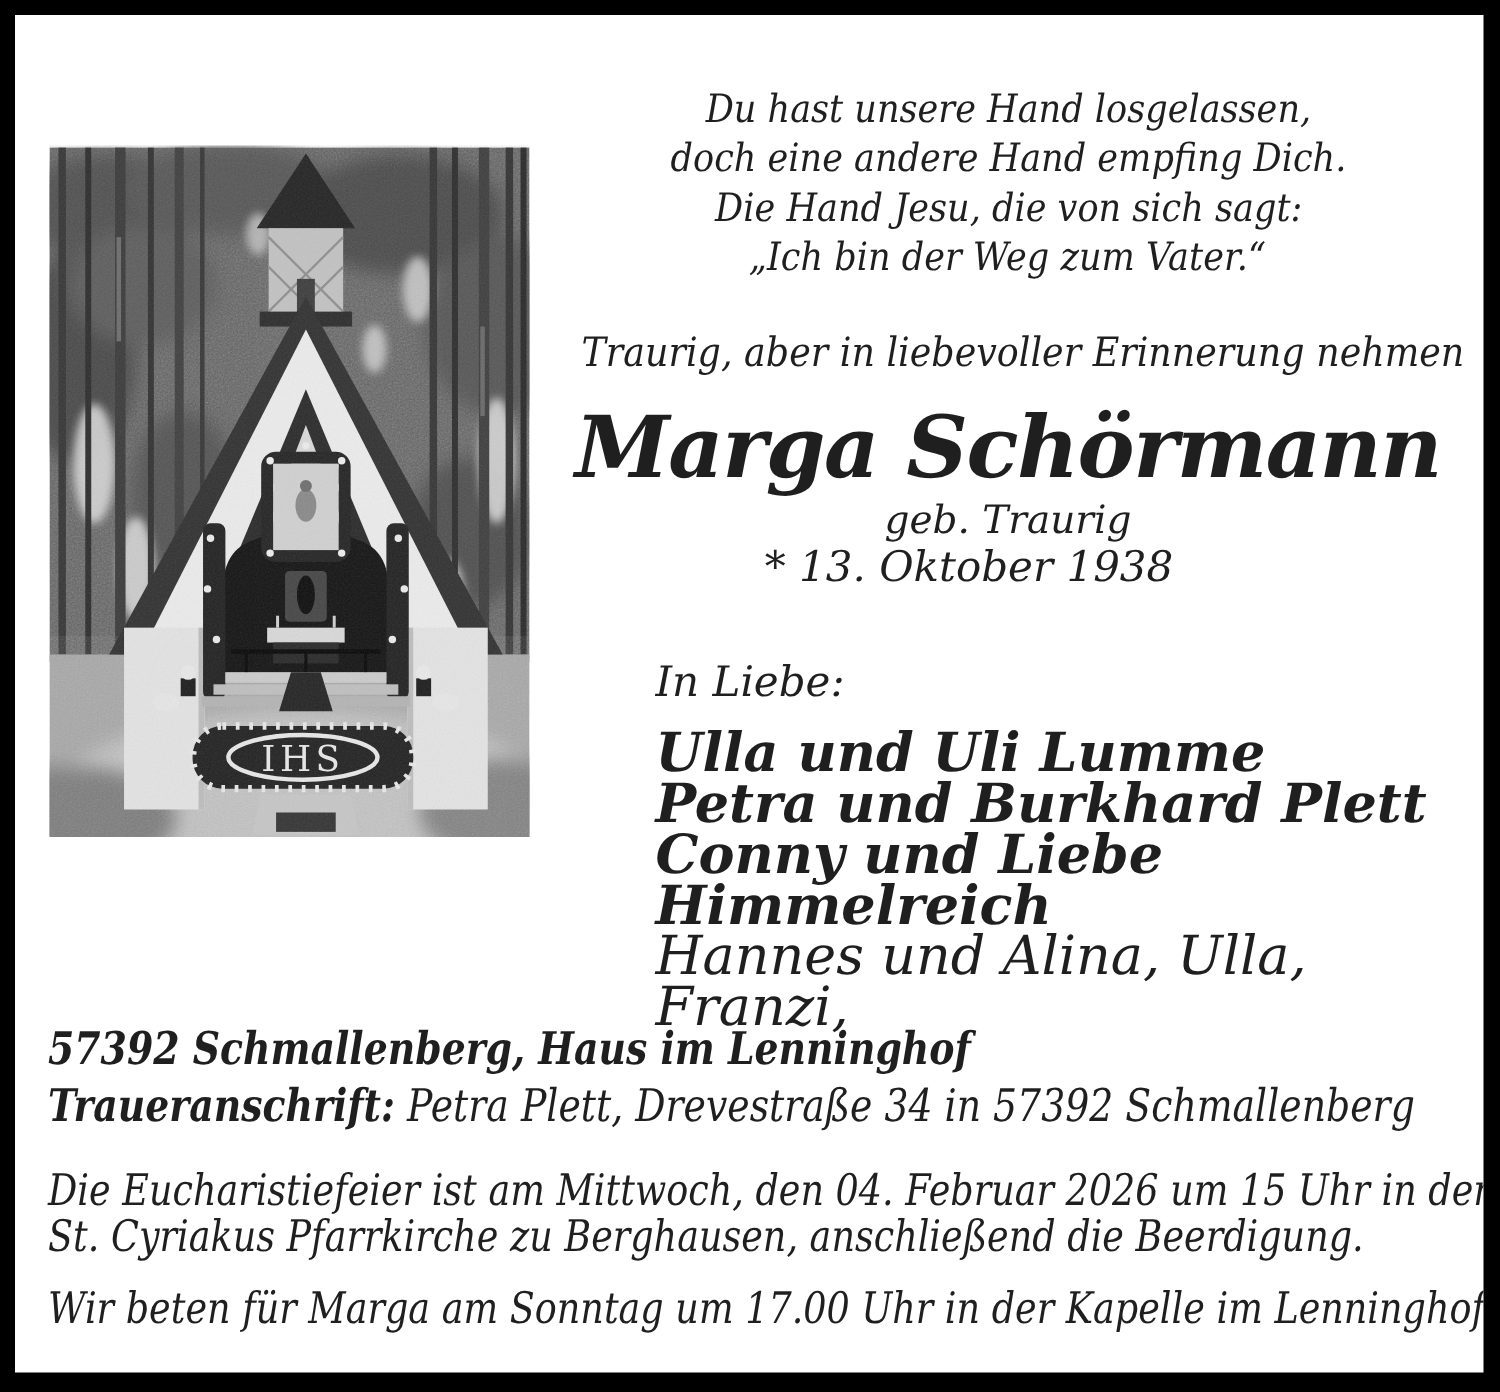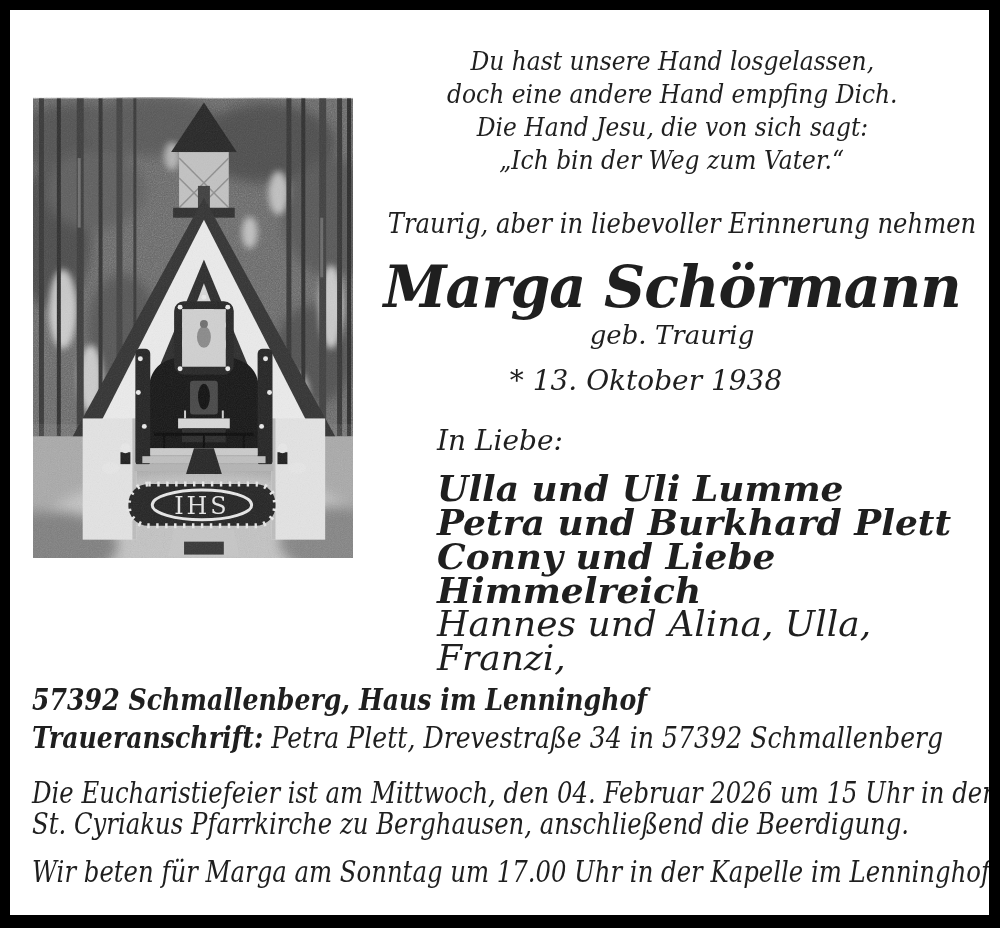--- a/index.html
+++ b/index.html
@@ -4,30 +4,30 @@
 <style>
   html,body{margin:0;padding:0;}
   body{
     width:1000px;height:928px;position:relative;background:#000;
     font-family:"DejaVu Serif","Liberation Serif",serif;
     font-style:italic;color:#1f1f1f;
   }
   .sheet{position:absolute;left:10px;top:10px;width:979px;height:905px;background:#ffffff;overflow:hidden;}
   .photo{position:absolute;left:23px;top:87px;width:320px;height:461px;display:block;}
 
-  .col{position:absolute;left:345px;top:4px;width:634px;text-align:center;}
+  .col{position:absolute;left:345px;top:16px;width:634px;text-align:center;}
   .verse{margin-top:31px;}
   .vline{font-size:26px;line-height:33px;}
   .squeeze{display:inline-block;white-space:nowrap;transform:scaleX(0.9);}
   .intro{margin-top:30px;}
   .iline{font-size:27px;line-height:33px;}
   .name{font-size:57px;line-height:62px;font-weight:bold;margin:16px 0 0 0;letter-spacing:-1px;}
   .maiden{font-size:26px;line-height:30px;margin-top:2px;}
-  .dates{margin-top:15px;font-size:28px;line-height:32px;display:flex;justify-content:center;gap:30px;transform:translateX(-26px);}
-  .mourners{margin-top:27px;text-align:left;padding-left:82px;}
+  .dates{font-size:28px;line-height:32px;display:flex;justify-content:center;gap:30px;transform:translateX(-26px);}
+  .mourners{margin-top:44px;text-align:left;padding-left:82px;}
   .mhead{font-size:28px;line-height:34px;margin-bottom:13px;}
   .mline{font-size:36px;line-height:34px;}
   .bold{font-weight:bold;}
 
   .block{position:absolute;left:22px;}
   .cline{white-space:nowrap;transform:scaleX(0.84);transform-origin:0 50%;}
   .addr{top:671px;}
   .addr .cline{font-size:30px;line-height:38px;}
   .service{top:768px;}
   .service .cline{font-size:29px;line-height:31px;}

